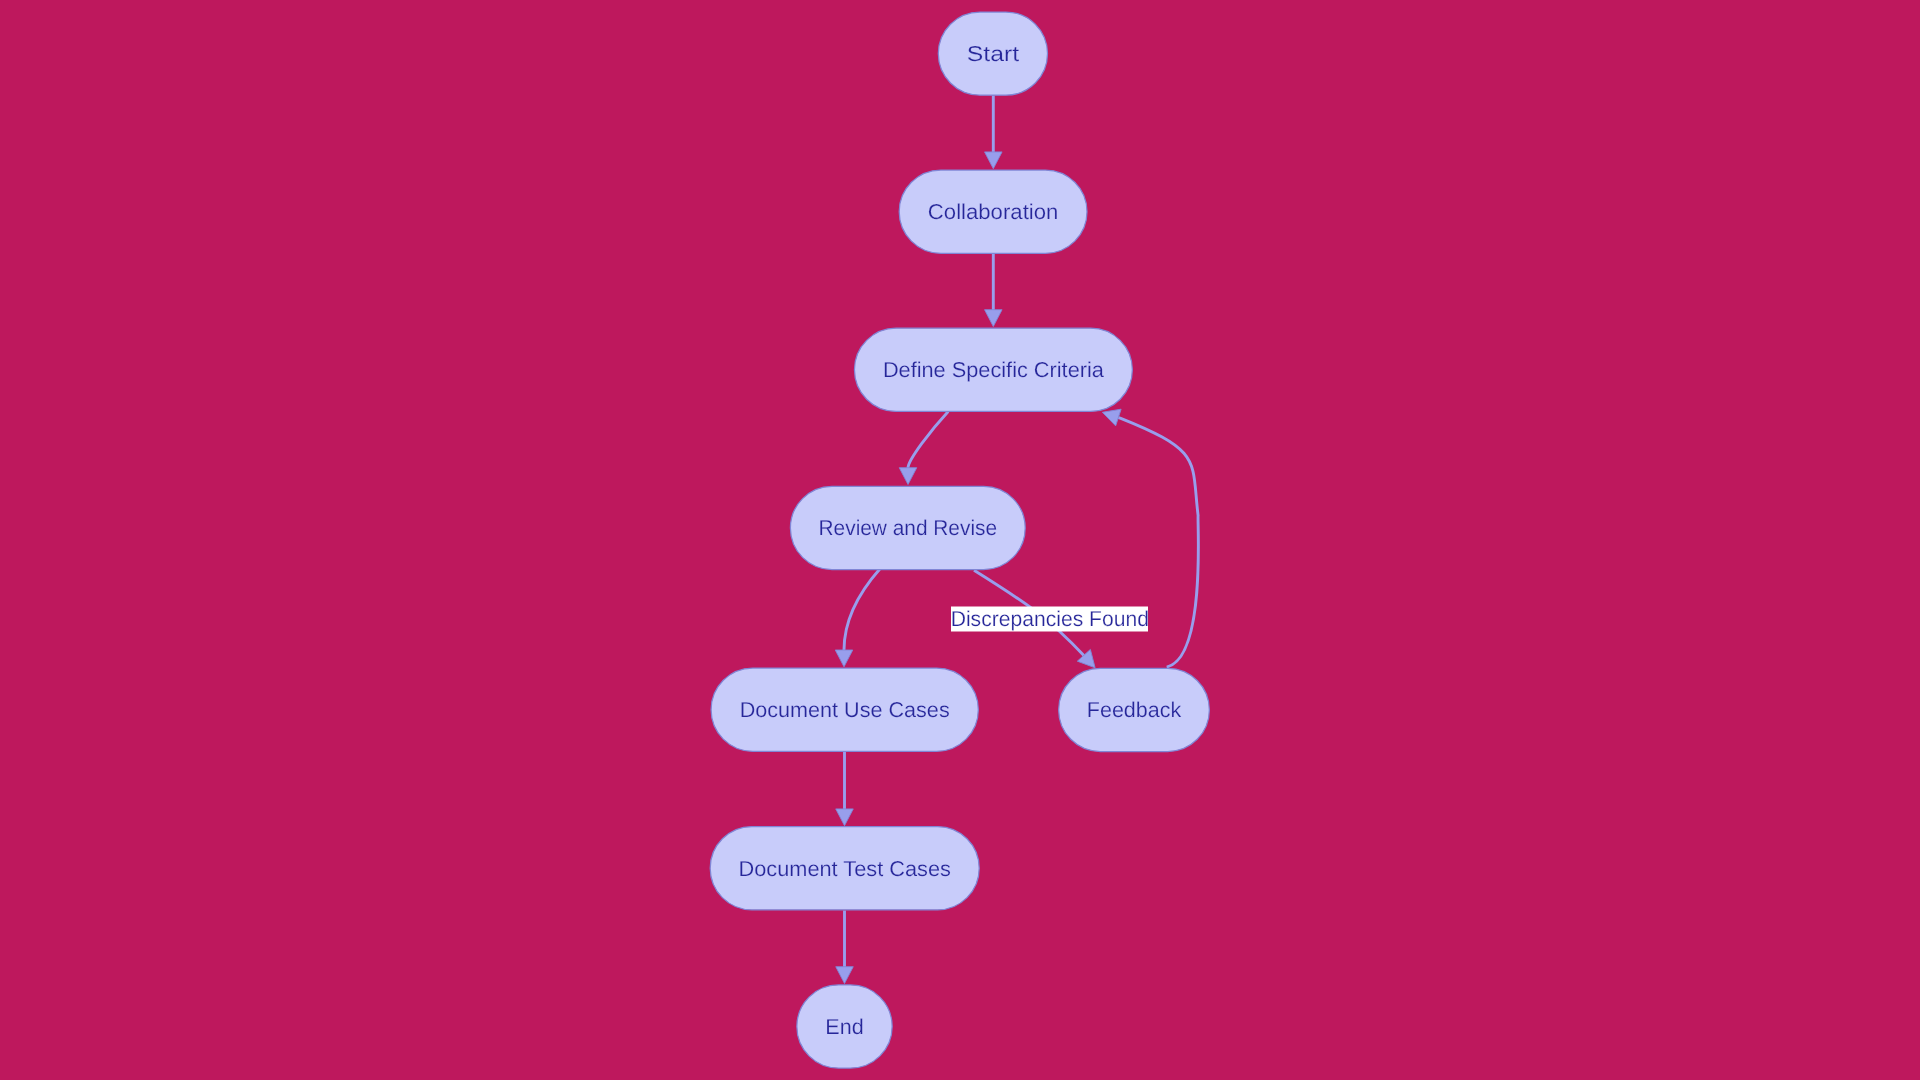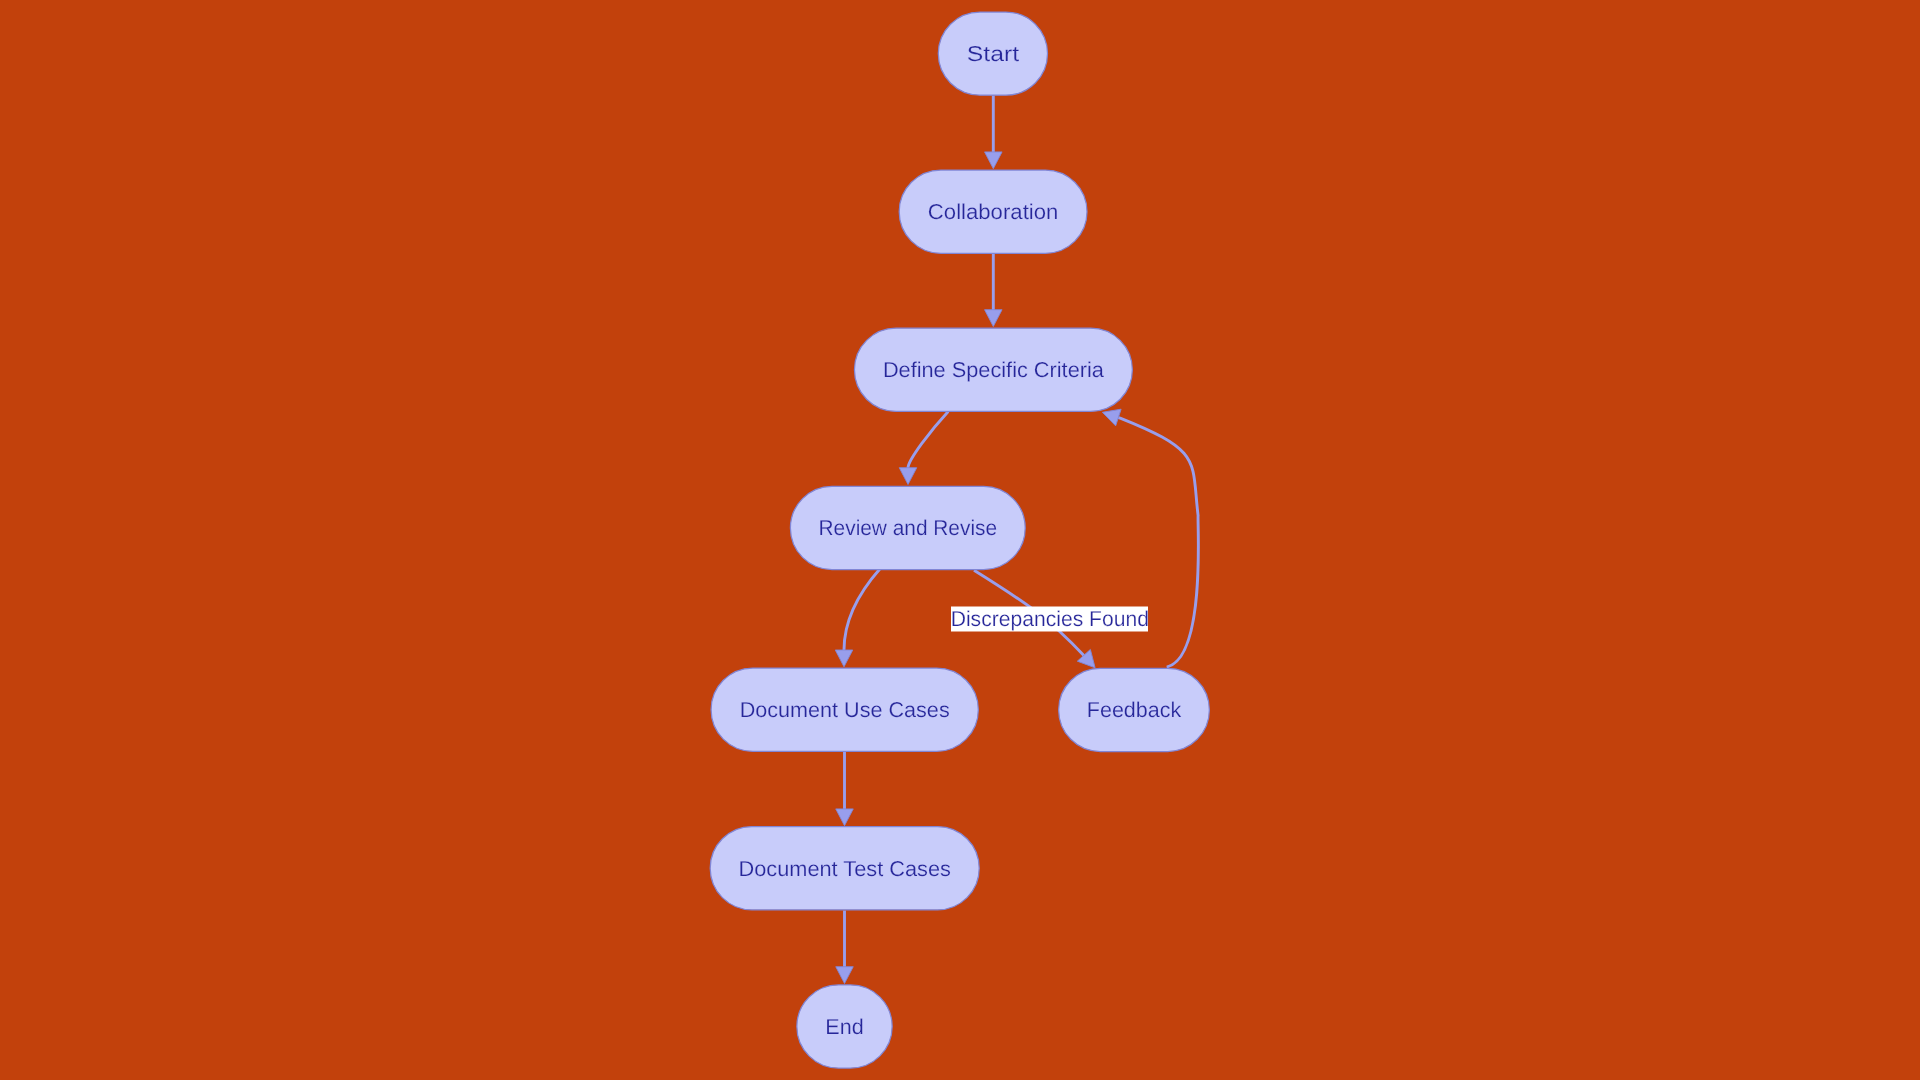--- a/index.html
+++ b/index.html
@@ -1,16 +1,16 @@
 <!DOCTYPE html>
 <html><head>
 <meta charset="utf-8">
 <style>
   html,body{margin:0;padding:0;width:1920px;height:1080px;background:#ffffff;overflow:hidden;}
-  .flow-root{position:relative;width:1920px;height:1080px;background:#c2410c;}
+  .flow-root{position:relative;width:1920px;height:1080px;background:#be185d;}
   svg{display:block;}
   #flow-svg text{filter:blur(0px);}
   .node-shape{fill:#c8ccfa;stroke:#8186d6;stroke-width:1.25;}
   .node-label{fill:#262699;stroke:#c8ccfa;stroke-width:0.22px;paint-order:fill;-webkit-font-smoothing:antialiased;text-rendering:geometricPrecision;font-family:"Liberation Sans",sans-serif;font-size:21.5px;text-anchor:middle;}
   .edge-path{fill:none;stroke:#989eec;stroke-width:2.9;}
   .edge-arrow{fill:#989eec;stroke:#8186d6;stroke-width:0.9;}
   .edge-label{fill:#262699;stroke:#ffffff;stroke-width:0.22px;paint-order:fill;-webkit-font-smoothing:antialiased;text-rendering:geometricPrecision;font-family:"Liberation Sans",sans-serif;font-size:21.5px;text-anchor:middle;}
 </style>
 </head>
 <body>

